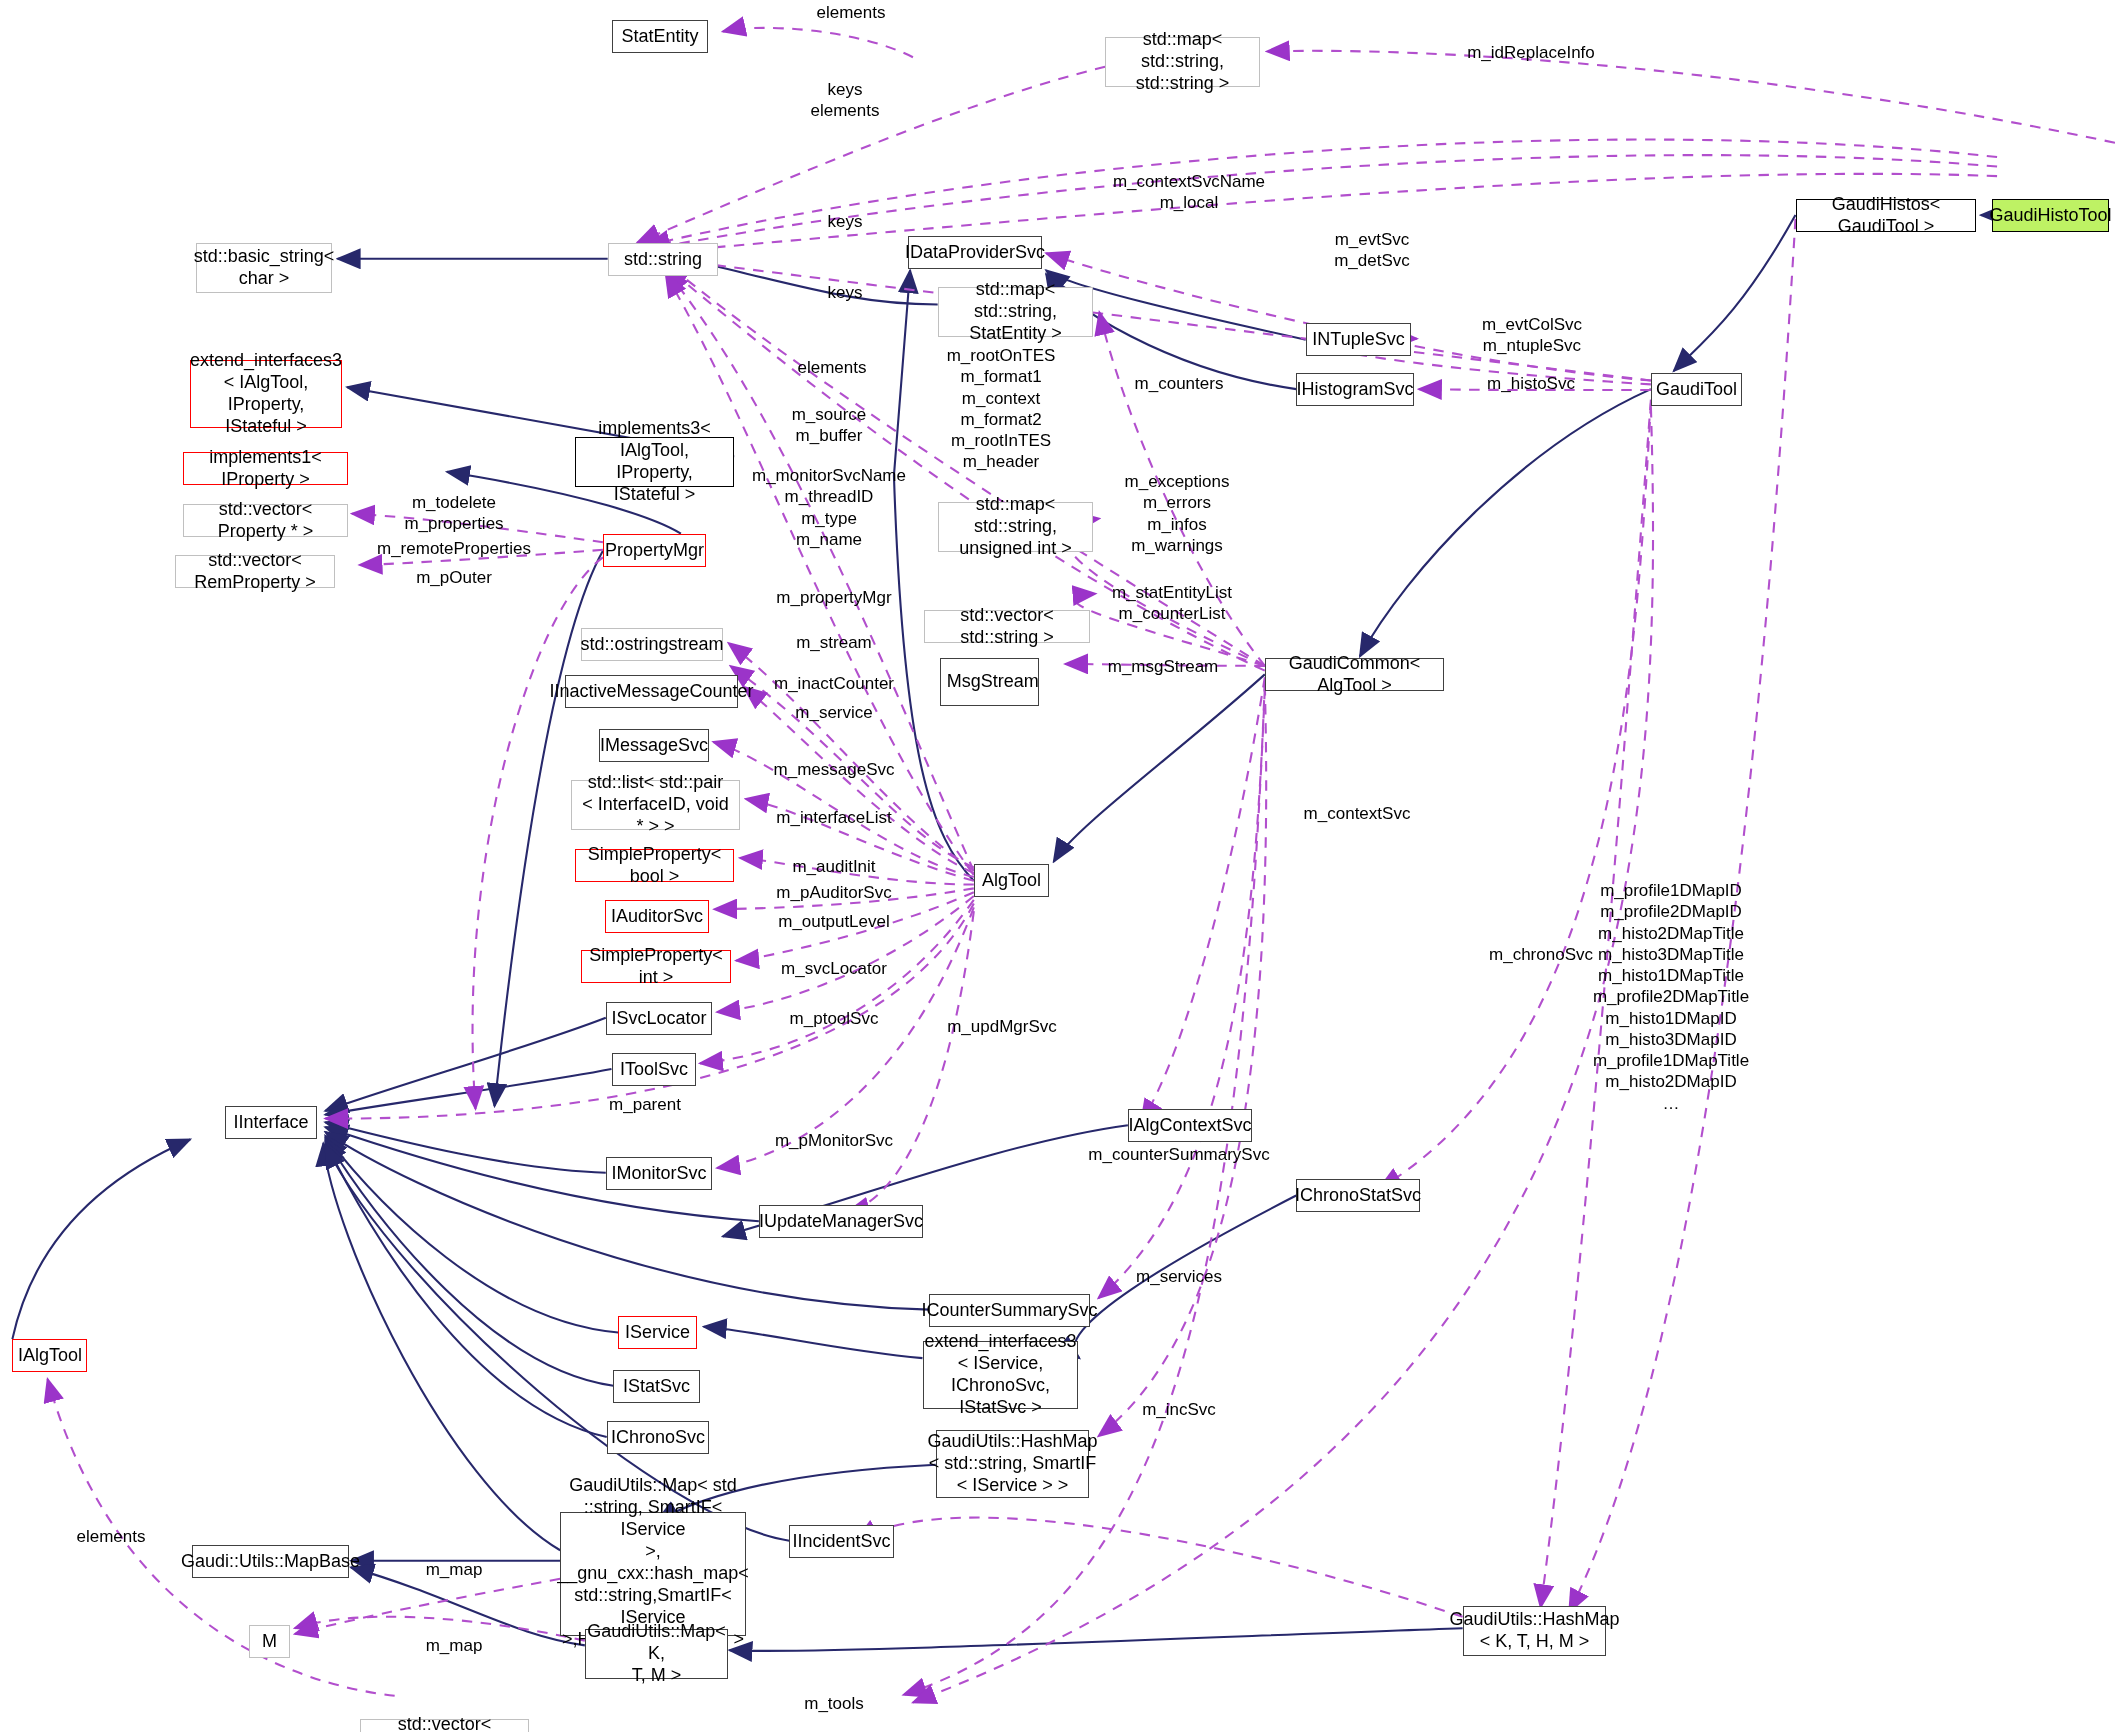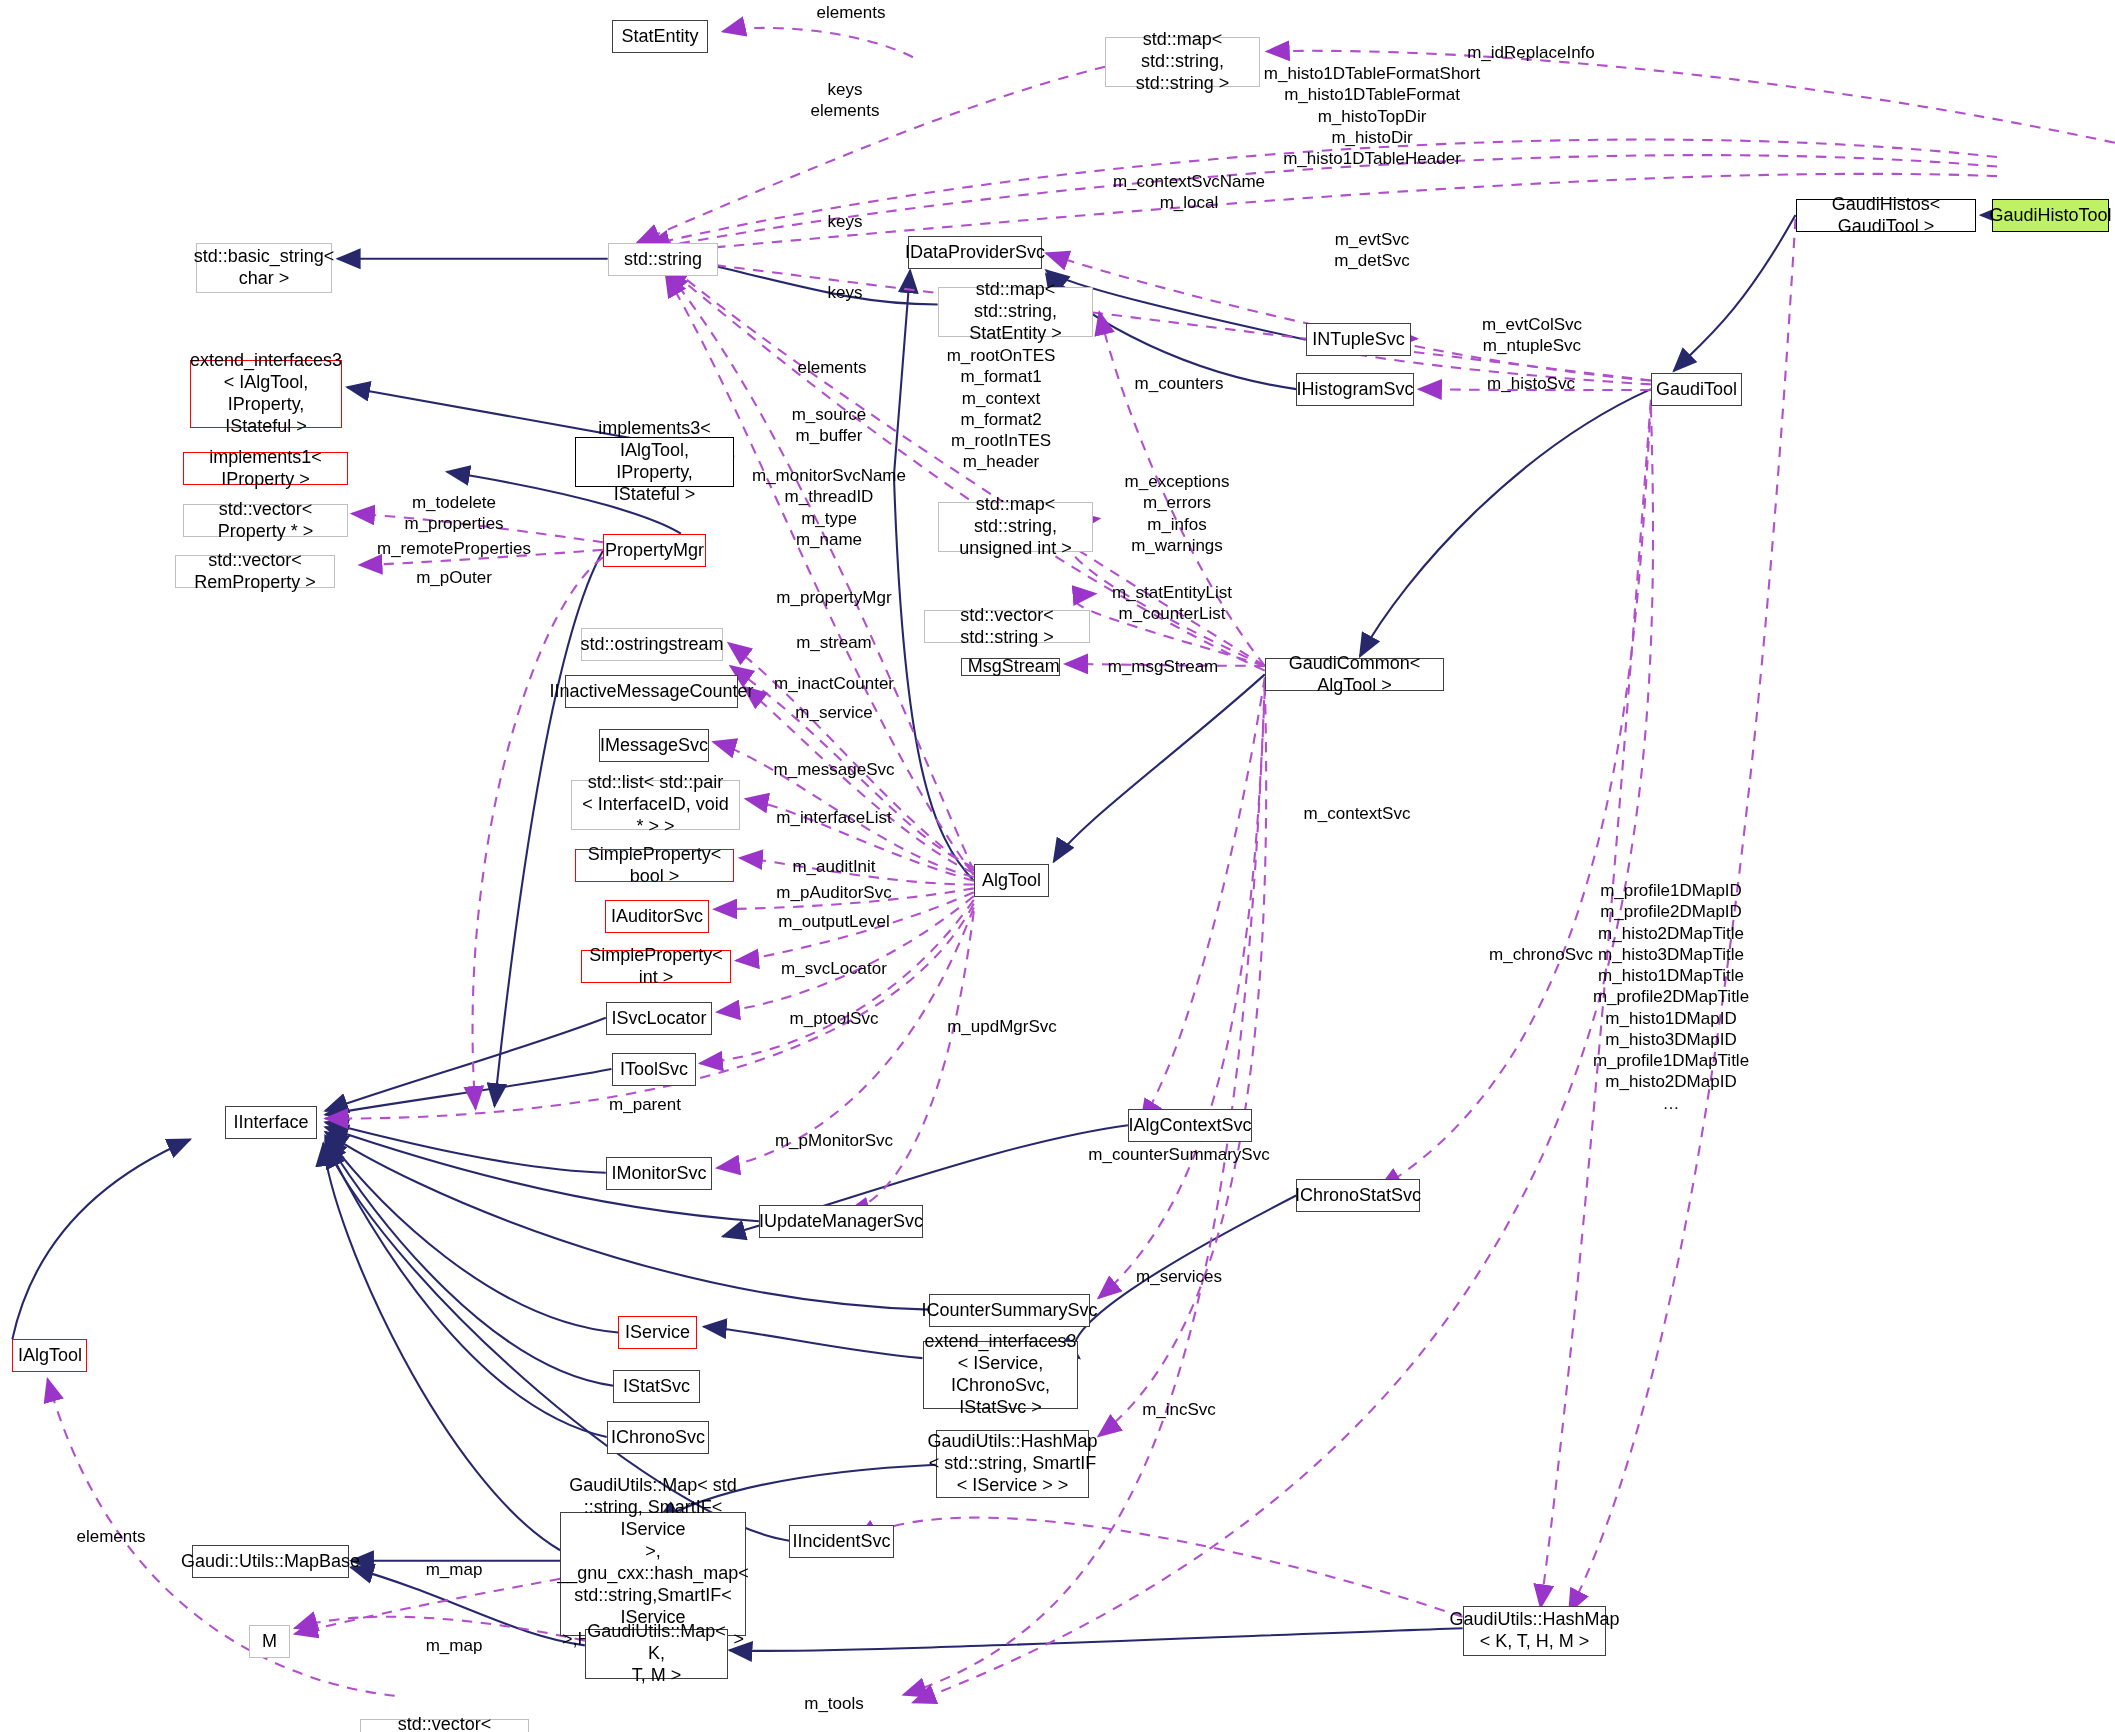--- a/index.html
+++ b/index.html
@@ -160,21 +160,21 @@
     <div class="node b-black" style="left: 575px; top: 437px; width: 159px; height: 50px;">implements3&lt; IAlgTool,
 IProperty, IStateful &gt;</div>
     <div class="node b-red" style="left: 183px; top: 452px; width: 165px; height: 33px;">implements1&lt; IProperty &gt;</div>
     <div class="node b-light" style="left: 183px; top: 504px; width: 165px; height: 33px;">std::vector&lt; Property * &gt;</div>
     <div class="node b-red" style="left: 603px; top: 534px; width: 103px; height: 33px;">PropertyMgr</div>
     <div class="node b-light" style="left: 175px; top: 555px; width: 160px; height: 33px;">std::vector&lt; RemProperty &gt;</div>
     <div class="node b-light" style="left: 938px; top: 502px; width: 155px; height: 50px;">std::map&lt; std::string,
 unsigned int &gt;</div>
     <div class="node b-light" style="left: 924px; top: 610px; width: 166px; height: 33px;">std::vector&lt; std::string &gt;</div>
     <div class="node b-light" style="left: 581px; top: 628px; width: 142px; height: 33px;">std::ostringstream</div>
-    <div class="node b-dark" style="left: 961px; top: 658px; width: 99px; height: 18px; padding-left: 12px;">MsgStream</div>
+    <div class="node b-dark" style="left: 940px; top: 658px; width: 99px; height: 48px; padding-left: 12px;">MsgStream</div>
     <div class="node b-dark" style="left: 1265px; top: 658px; width: 179px; height: 33px;">GaudiCommon&lt; AlgTool &gt;</div>
     <div class="node b-dark" style="left: 565px; top: 675px; width: 173px; height: 33px;">IInactiveMessageCounter</div>
     <div class="node b-dark" style="left: 599px; top: 729px; width: 110px; height: 33px;">IMessageSvc</div>
     <div class="node b-light" style="left: 571px; top: 780px; width: 169px; height: 50px;">std::list&lt; std::pair
 &lt; InterfaceID, void * &gt; &gt;</div>
     <div class="node b-red" style="left: 575px; top: 849px; width: 159px; height: 33px;">SimpleProperty&lt; bool &gt;</div>
     <div class="node b-dark" style="left: 974px; top: 864px; width: 75px; height: 33px;">AlgTool</div>
     <div class="node b-red" style="left: 605px; top: 900px; width: 104px; height: 33px;">IAuditorSvc</div>
     <div class="node b-red" style="left: 581px; top: 950px; width: 150px; height: 33px;">SimpleProperty&lt; int &gt;</div>
     <div class="node b-dark" style="left: 606px; top: 1002px; width: 106px; height: 33px;">ISvcLocator</div>
@@ -205,25 +205,20 @@
     <div class="node b-light" style="left: 249px; top: 1625px; width: 41px; height: 33px;">M</div>
     <div class="node b-dark" style="left: 585px; top: 1629px; width: 143px; height: 50px;">GaudiUtils::Map&lt; K,
 T, M &gt;</div>
     <div class="node b-dark" style="left: 1463px; top: 1606px; width: 143px; height: 50px;">GaudiUtils::HashMap
 &lt; K, T, H, M &gt;</div>
     <div class="node b-light" style="left: 360px; top: 1687px; width: 169px; height: 33px; margin-top: 32px;">std::vector&lt; IAlgTool * &gt;</div>
     <div class="lbl" style="left: 851px; top: 1.9px;">elements</div>
     <div class="lbl" style="left: 1531px; top: 42px;">m_idReplaceInfo</div>
     <div class="lbl" style="left: 845px; top: 79px;">keys
 elements</div>
-    <div class="lbl" style="left: 1372px; top: 63px;">m_histo1DTableFormatShort
-m_histo1DTableFormat
-m_histoTopDir
-m_histoDir
-m_histo1DTableHeader</div>
     <div class="lbl" style="left: 1189px; top: 171px;">m_contextSvcName
 m_local</div>
     <div class="lbl" style="left: 845px; top: 211px;">keys</div>
     <div class="lbl" style="left: 1372px; top: 229px;">m_evtSvc
 m_detSvc</div>
     <div class="lbl" style="left: 845px; top: 282px;">keys</div>
     <div class="lbl" style="left: 1532px; top: 314px;">m_evtColSvc
 m_ntupleSvc</div>
     <div class="lbl" style="left: 1001px; top: 345px;">m_rootOnTES
 m_format1

